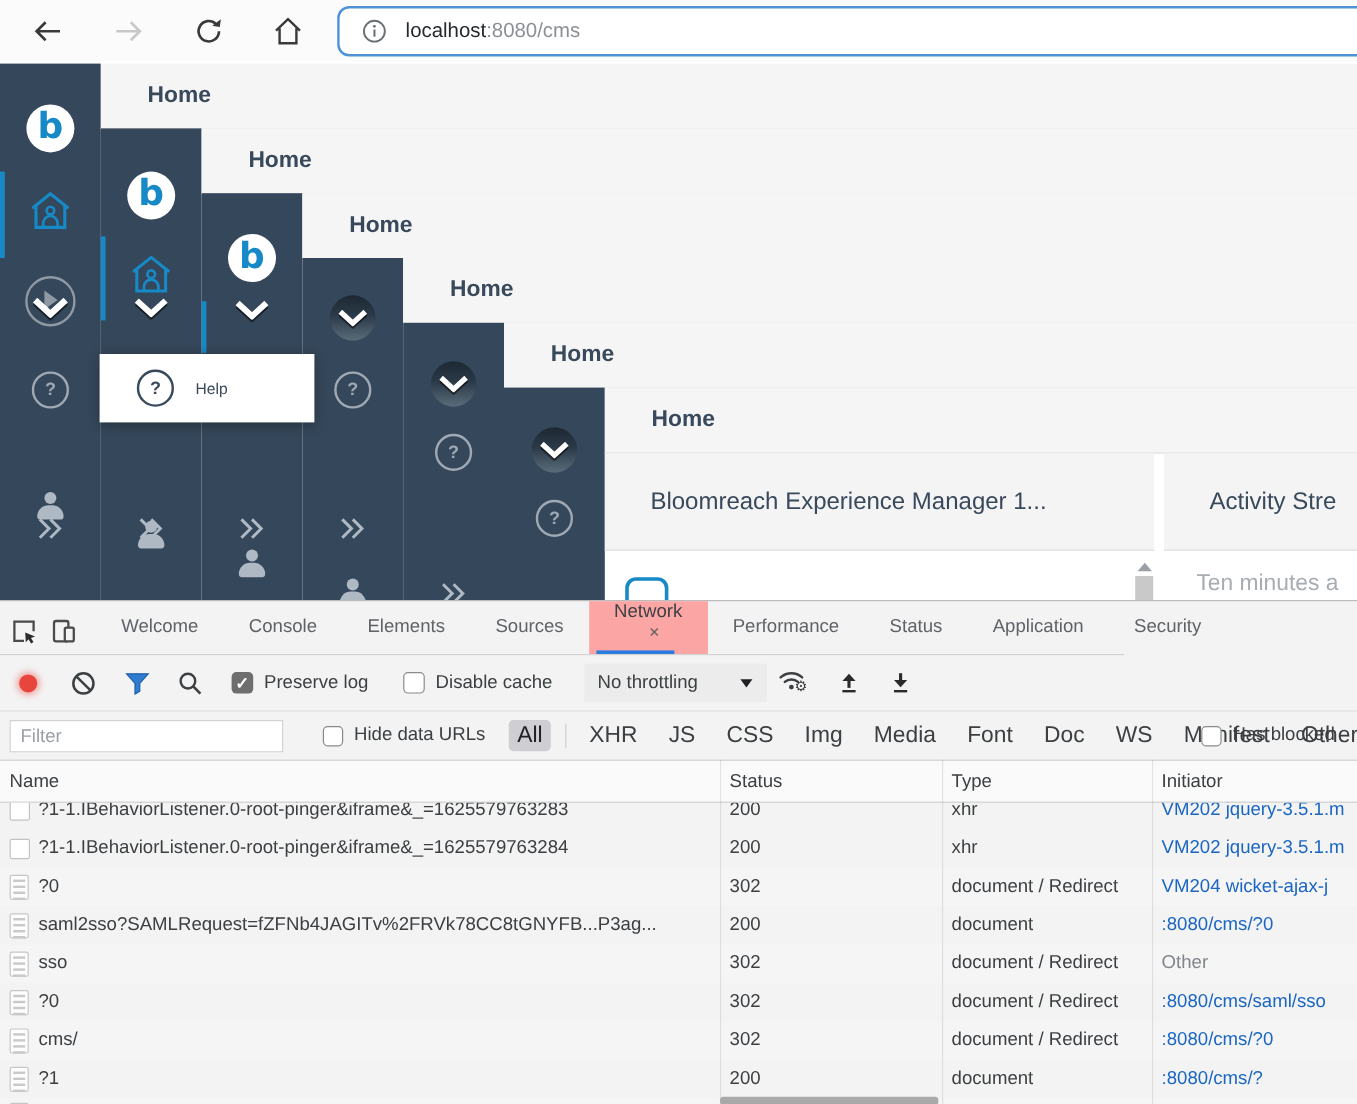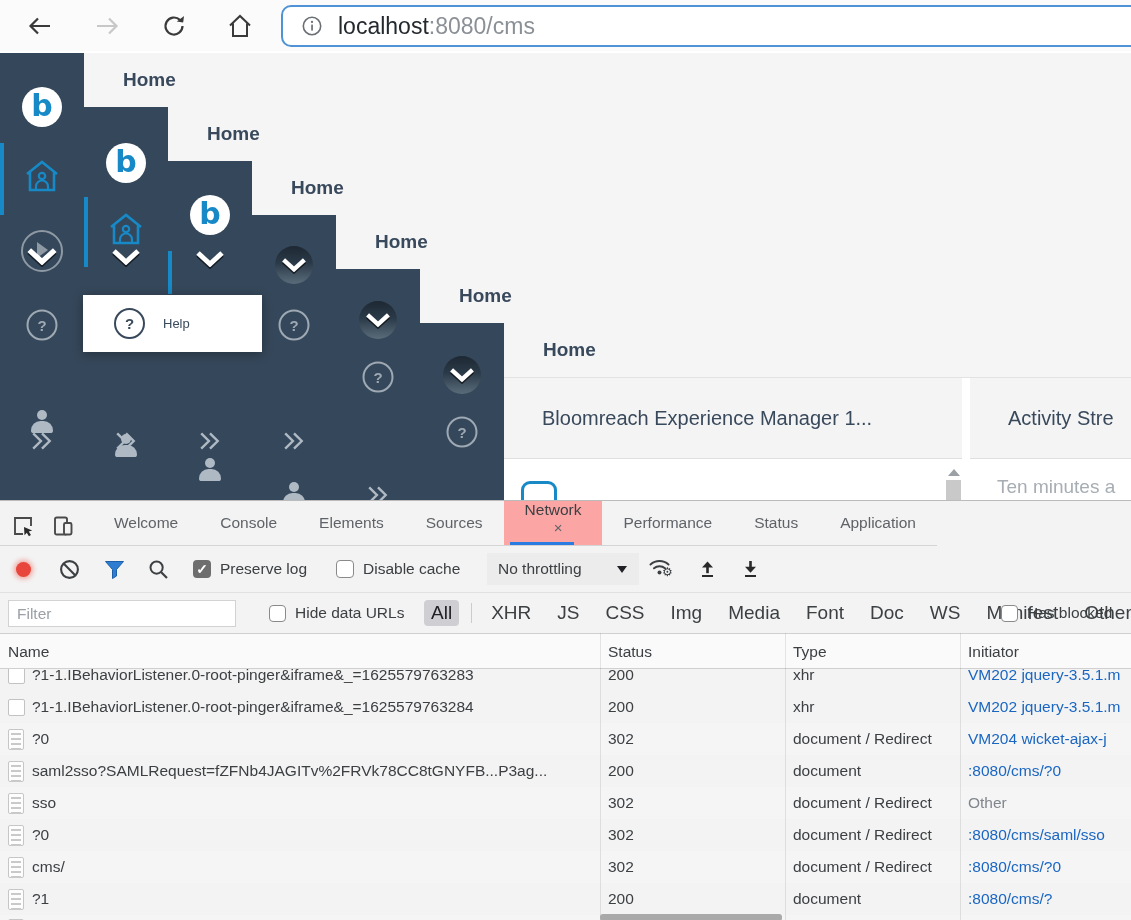--- a/index.html
+++ b/index.html
@@ -3,21 +3,21 @@
 <meta charset="utf-8">
 <style>
   html,body{margin:0;padding:0;background:#ddd;font-family:"Liberation Sans",sans-serif;}
   #stage{position:relative;width:1131px;height:920px;background:#fff;overflow:hidden;margin:0 auto;}
 
   
   #browserbar{position:absolute;left:0;top:0;width:1131px;height:51px;background:#fbfbfb;}
   .nav-ic{position:absolute;top:11px;width:30px;height:30px;}
   #addressbar{position:absolute;left:281px;top:5px;width:860px;height:38px;background:#fff;
     border:2px solid #4f93d6;border-radius:10px;display:flex;align-items:center;}
-  #urltext{font-size:23px;margin-left:14px;white-space:nowrap;}
+  #urltext{font-size:17px;margin-left:14px;white-space:nowrap;}
   #urltext .host{color:#24292e;}
   #urltext .rest{color:#8b9096;}
 
   
   #cascade{position:absolute;left:0;top:51px;width:1131px;height:449px;background:#fff;overflow:hidden;}
   .sb-col{position:absolute;width:84px;background:#35475a;}
   .cms-header{position:absolute;height:54px;background:#f5f5f6;border-bottom:1px solid #e2e2e2;
     display:flex;align-items:center;}
   .cms-header span{margin-left:39px;font-size:19px;font-weight:bold;color:#39495c;}
   .sb-icon{position:absolute;transform:translate(-50%,-50%);}
@@ -297,20 +297,23 @@
           </div>
           <div class="dt-tab">
             <span>Performance</span>
           </div>
           <div class="dt-tab">
             <span>Status</span>
           </div>
           <div class="dt-tab">
             <span>Application</span>
           </div>
+          <div class="dt-tab">
+            <span>Security</span>
+          </div>
         </div>
     </div>
 
     <div id="dt-toolbar">
       <div class="tb" style="left:16px;">
           <div id="recdot"></div>
         </div>
       <div class="tb" style="left:59px;">
         <svg width="21" height="21" viewBox="0 0 21 21">
             <circle cx="10.5" cy="10.5" r="8.4" fill="none" stroke="#3c4043" stroke-width="2.1"></circle>

